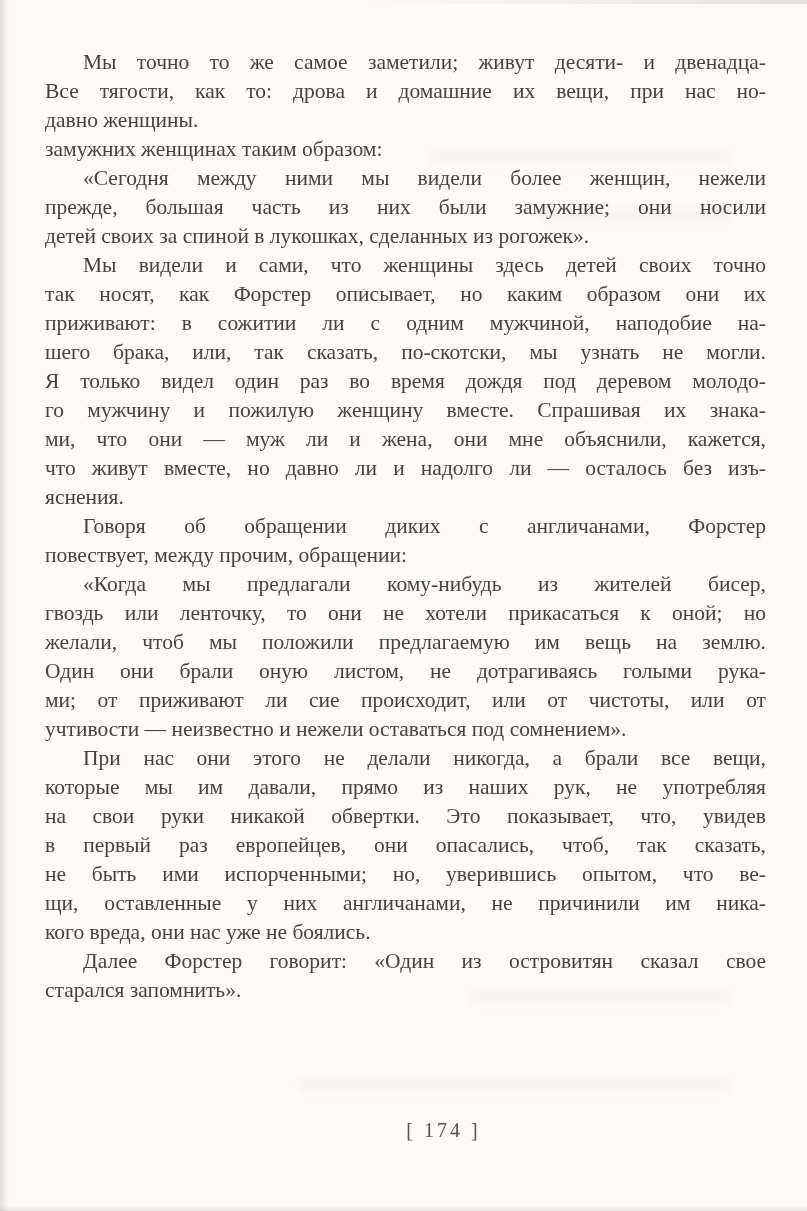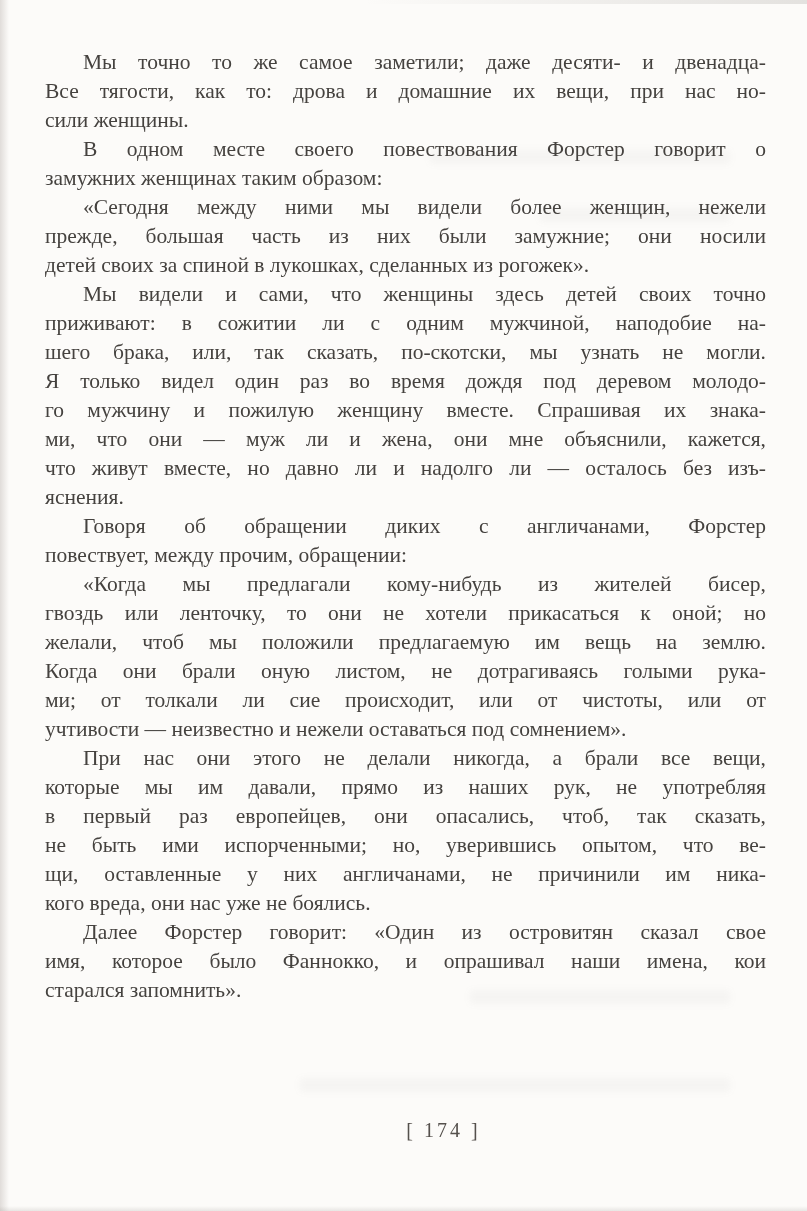--- a/index.html
+++ b/index.html
@@ -89,64 +89,64 @@
   <div class="edge-top"></div>
   <div class="edge-bottom"></div>
 
   <div class="show-through st1"></div>
   <div class="show-through st2"></div>
   <div class="show-through st3"></div>
   <div class="show-through st4"></div>
 
   <div class="text-block">
       <div class="paragraph">
-        <div class="line first">Мы точно то же самое заметили; даже десяти- и двенадца-</div>
+        <div class="line first">Мы точно то же самое заметили; живут десяти- и двенадца-</div>
         <div class="line">Все тягости, как то: дрова и домашние их вещи, при нас но-</div>
-        <div class="line last">сили женщины.</div>
+        <div class="line last">давно женщины.</div>
       </div>
       <div class="paragraph">
-        <div class="line first">В одном месте своего повествования Форстер говорит о</div>
         <div class="line last">замужних женщинах таким образом:</div>
       </div>
       <div class="paragraph">
         <div class="line first">«Сегодня между ними мы видели более женщин, нежели</div>
         <div class="line">прежде, большая часть из них были замужние; они носили</div>
         <div class="line last">детей своих за спиной в лукошках, сделанных из рогожек».</div>
       </div>
       <div class="paragraph">
         <div class="line first">Мы видели и сами, что женщины здесь детей своих точно</div>
+        <div class="line">так носят, как Форстер описывает, но каким образом они их</div>
         <div class="line">приживают: в сожитии ли с одним мужчиной, наподобие на-</div>
         <div class="line">шего брака, или, так сказать, по-скотски, мы узнать не могли.</div>
         <div class="line">Я только видел один раз во время дождя под деревом молодо-</div>
         <div class="line">го мужчину и пожилую женщину вместе. Спрашивая их знака-</div>
         <div class="line">ми, что они — муж ли и жена, они мне объяснили, кажется,</div>
         <div class="line">что живут вместе, но давно ли и надолго ли — осталось без изъ-</div>
         <div class="line last">яснения.</div>
       </div>
       <div class="paragraph">
         <div class="line first">Говоря об обращении диких с англичанами, Форстер</div>
         <div class="line last">повествует, между прочим, обращении:</div>
       </div>
       <div class="paragraph">
         <div class="line first">«Когда мы предлагали кому-нибудь из жителей бисер,</div>
         <div class="line">гвоздь или ленточку, то они не хотели прикасаться к оной; но</div>
         <div class="line">желали, чтоб мы положили предлагаемую им вещь на землю.</div>
-        <div class="line">Когда они брали оную листом, не дотрагиваясь голыми рука-</div>
-        <div class="line">ми; от толкали ли сие происходит, или от чистоты, или от</div>
+        <div class="line">Один они брали оную листом, не дотрагиваясь голыми рука-</div>
+        <div class="line">ми; от приживают ли сие происходит, или от чистоты, или от</div>
         <div class="line last">учтивости — неизвестно и нежели оставаться под сомнением».</div>
       </div>
       <div class="paragraph">
         <div class="line first">При нас они этого не делали никогда, а брали все вещи,</div>
         <div class="line">которые мы им давали, прямо из наших рук, не употребляя</div>
+        <div class="line">на свои руки никакой обвертки. Это показывает, что, увидев</div>
         <div class="line">в первый раз европейцев, они опасались, чтоб, так сказать,</div>
         <div class="line">не быть ими испорченными; но, уверившись опытом, что ве-</div>
         <div class="line">щи, оставленные у них англичанами, не причинили им ника-</div>
         <div class="line last">кого вреда, они нас уже не боялись.</div>
       </div>
       <div class="paragraph">
         <div class="line first">Далее Форстер говорит: «Один из островитян сказал свое</div>
-        <div class="line">имя, которое было Фаннокко, и опрашивал наши имена, кои</div>
         <div class="line last">старался запомнить».</div>
       </div>
     </div>
 
   <div class="footer">[ 174 ]</div>
 </div>
 
 </body></html>

